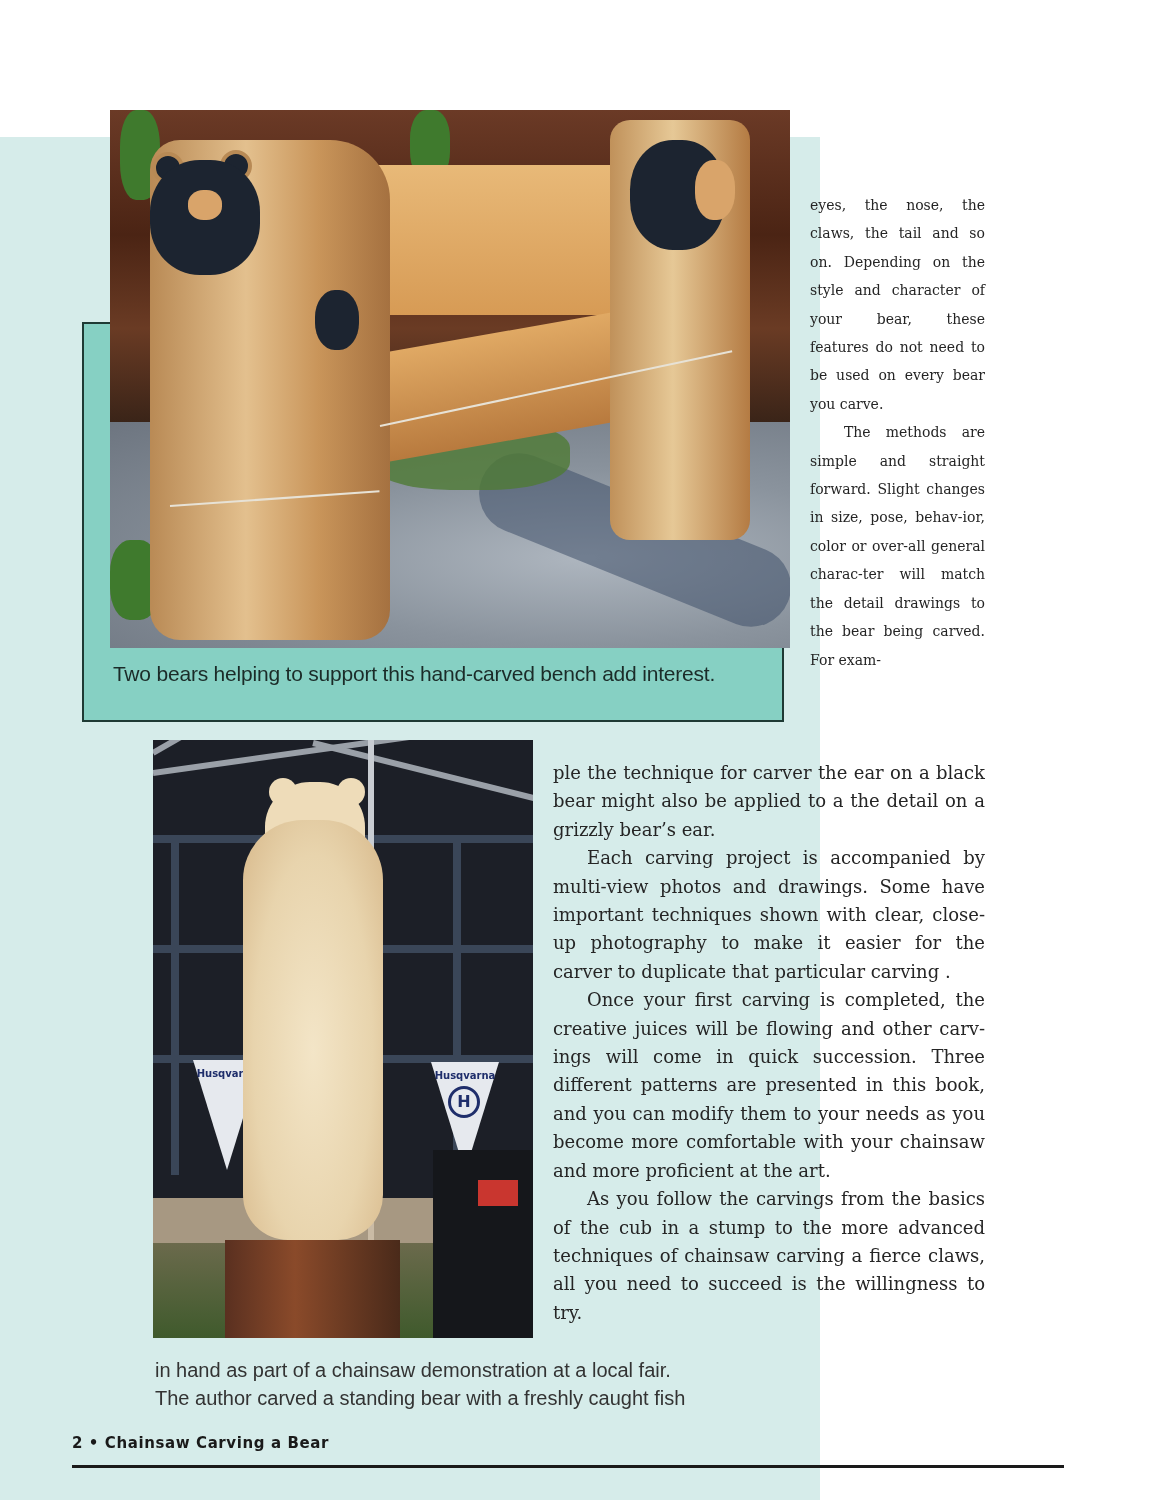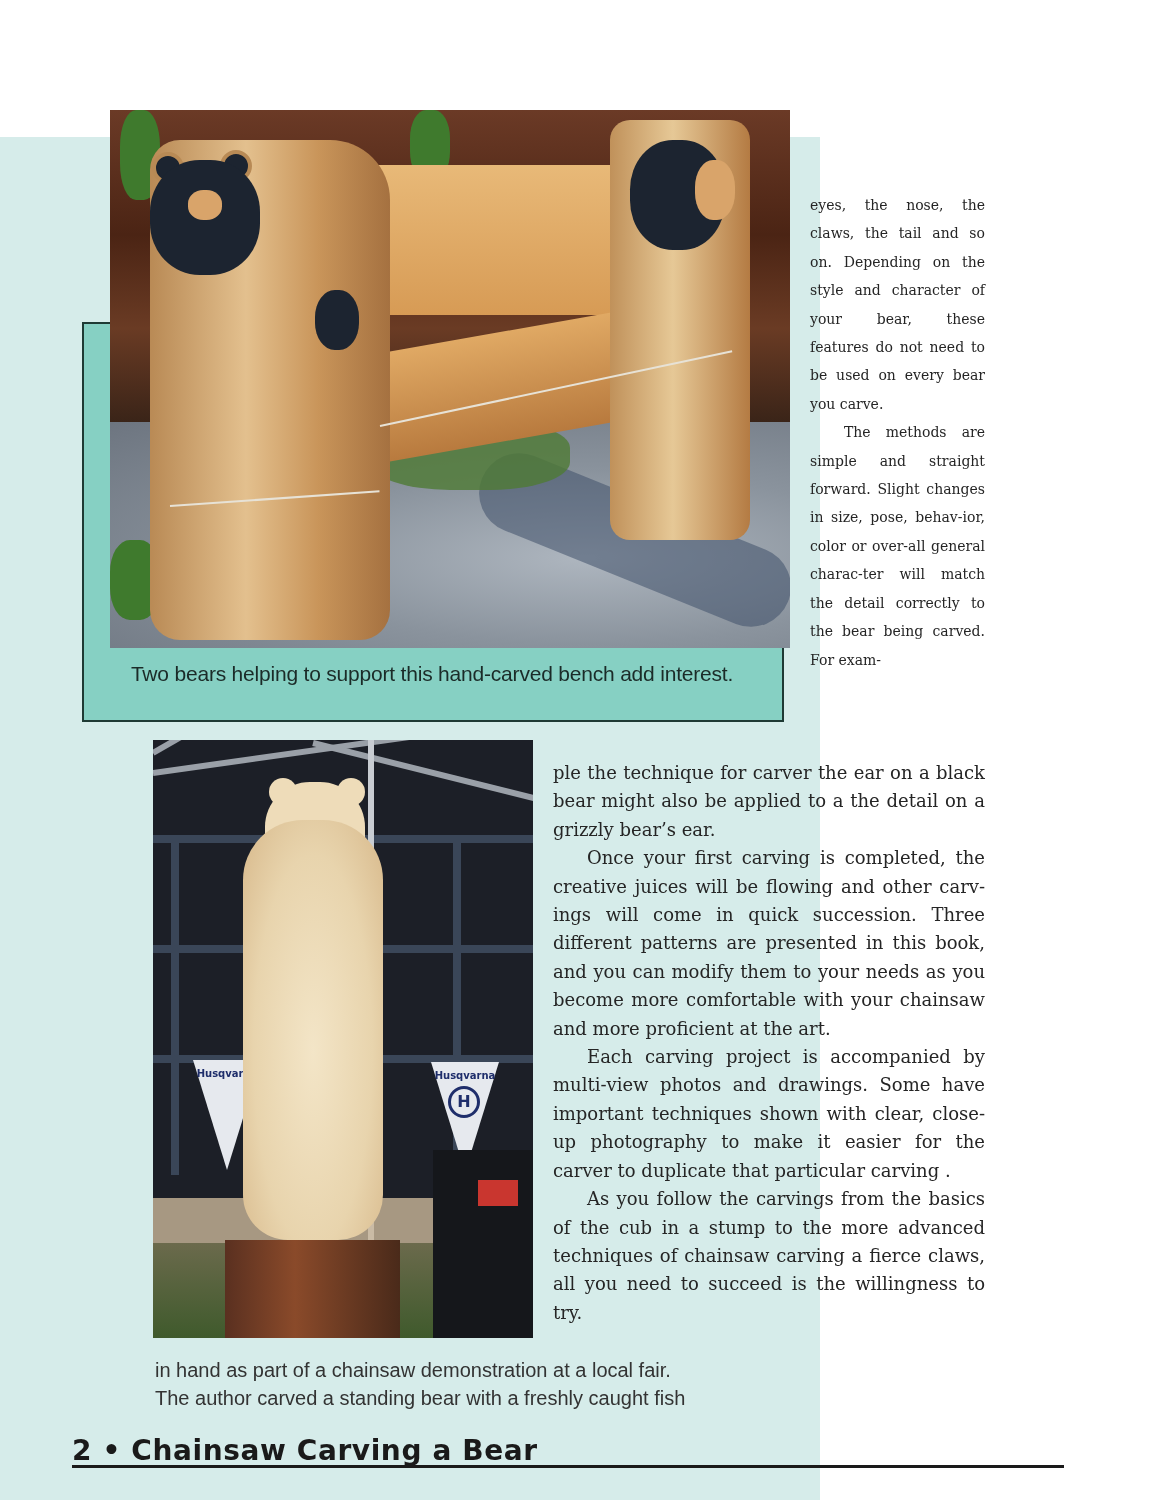--- a/index.html
+++ b/index.html
@@ -11,21 +11,21 @@
   }
   .panel {
     position: absolute; left: 0; top: 137px; width: 820px; height: 1363px;
     background: #d6ecea;
   }
   .caption-box {
     position: absolute; left: 82px; top: 322px; width: 698px; height: 396px;
     background: #86d0c3; border: 2px solid #1e3a34;
   }
   .caption-top {
-    position: absolute; left: 82px; top: 662px; width: 700px; text-align: center;
+    position: absolute; left: 64px; top: 662px; width: 700px; text-align: center;
     font-family: "Liberation Sans", "DejaVu Sans", sans-serif; font-size: 21px;
     color: #1b2b28; letter-spacing: -0.2px;
   }
   
   .photo-bench {
     position: absolute; left: 110px; top: 110px; width: 680px; height: 538px;
     overflow: hidden; background: #5a3a22;
   }
   .photo-bench .wall { position:absolute; left:0; top:0; width:100%; height:58%;
     background: linear-gradient(180deg,#6b3a26 0%,#4b2414 40%,#6a3b24 70%,#3a2418 100%); }
@@ -89,21 +89,21 @@
   .col-right { left: 810px; top: 191px; width: 175px; font-size: 14px; }
   .col-lower { left: 553px; top: 759px; width: 432px; font-size: 18px; }
 
   .caption-bottom {
     position: absolute; left: 155px; top: 1356px; width: 620px;
     font-family: "Liberation Sans", "DejaVu Sans", sans-serif; font-size: 20px; line-height: 28px;
     color: #333;
   }
   .footer-title {
     position: absolute; left: 72px; top: 1434px;
-    font-family: "DejaVu Sans", "Liberation Sans", sans-serif; font-size: 28px; font-weight: bold;
+    font-family: "DejaVu Sans", "Liberation Sans", sans-serif; font-size: 15px; font-weight: bold;
     color: #1a1a1a; letter-spacing: 0.6px;
   }
   .footer-rule {
     position: absolute; left: 72px; top: 1465px; width: 992px; height: 3px; background: #1a1a1a;
   }
 </style>
 </head>
 <body>
 
 <div class="panel"></div>
@@ -129,21 +129,21 @@
   <div class="bear-head" style="left:520px;top:30px;width:95px;height:110px;"></div>
   <div class="muzzle" style="left:585px;top:50px;width:40px;height:60px;"></div>
   <div class="rope" style="left:60px;top:395px;width:210px;transform:rotate(-4deg);"></div>
   <div class="rope" style="left:270px;top:315px;width:360px;transform:rotate(-12deg);"></div>
 </div>
 
 <div class="caption-top">Two bears helping to support this hand-carved bench add interest.</div>
 
 <div class="text-col col-right">
   <p>eyes, the nose, the claws, the tail and so on. Depending on the style and character of your bear, these features do not need to be used on every bear you carve.</p>
-  <p class="indent">The methods are simple and straight forward. Slight changes in size, pose, behav-ior, color or over-all general charac-ter will match the detail correctly to the bear being carved. For exam-</p>
+  <p class="indent">The methods are simple and straight forward. Slight changes in size, pose, behav-ior, color or over-all general charac-ter will match the detail drawings to the bear being carved. For exam-</p>
 </div>
 
 <div class="photo-bear">
   <div class="truss" style="left:0;top:30px;width:420px;transform:rotate(-8deg);"></div>
   <div class="truss" style="left:160px;top:0;width:260px;transform:rotate(14deg);"></div>
   <div class="truss" style="left:0;top:10px;width:90px;transform:rotate(-30deg);"></div>
   <div class="scaff" style="left:0;top:95px;width:380px;height:8px;"></div>
   <div class="scaff" style="left:0;top:205px;width:380px;height:8px;"></div>
   <div class="scaff" style="left:0;top:315px;width:380px;height:8px;"></div>
   <div class="scaff" style="left:18px;top:95px;width:8px;height:340px;"></div>
@@ -160,22 +160,22 @@
   <div class="bin-label"></div>
   <div class="ear" style="left:116px;top:38px;"></div>
   <div class="ear" style="left:184px;top:38px;"></div>
   <div class="bear-head2"></div>
   <div class="bear-body"></div>
   <div class="stump"></div>
 </div>
 
 <div class="text-col col-lower">
   <p>ple the technique for carver the ear on a black bear might also be applied to a the detail on a grizzly bear’s ear.</p>
+  <p class="indent">Each carving project is accompanied by multi-view photos and drawings. Some have important techniques shown with clear, close-up photography to make it easier for the carver to duplicate that particular carving .</p>
   <p class="indent">Once your first carving is completed, the creative juices will be flowing and other carv-ings will come in quick succession. Three different patterns are presented in this book, and you can modify them to your needs as you become more comfortable with your chainsaw and more proficient at the art.</p>
-  <p class="indent">Each carving project is accompanied by multi-view photos and drawings. Some have important techniques shown with clear, close-up photography to make it easier for the carver to duplicate that particular carving .</p>
   <p class="indent">As you follow the carvings from the basics of the cub in a stump to the more advanced techniques of chainsaw carving a fierce claws, all you need to succeed is the willingness to try.</p>
 </div>
 
 <div class="caption-bottom">
   <div>in hand as part of a chainsaw demonstration at a local fair.</div>
   <div>The author carved a standing bear with a freshly caught fish</div>
 </div>
 
 <div class="footer-title">2 • Chainsaw Carving a Bear</div>
 <div class="footer-rule"></div>

